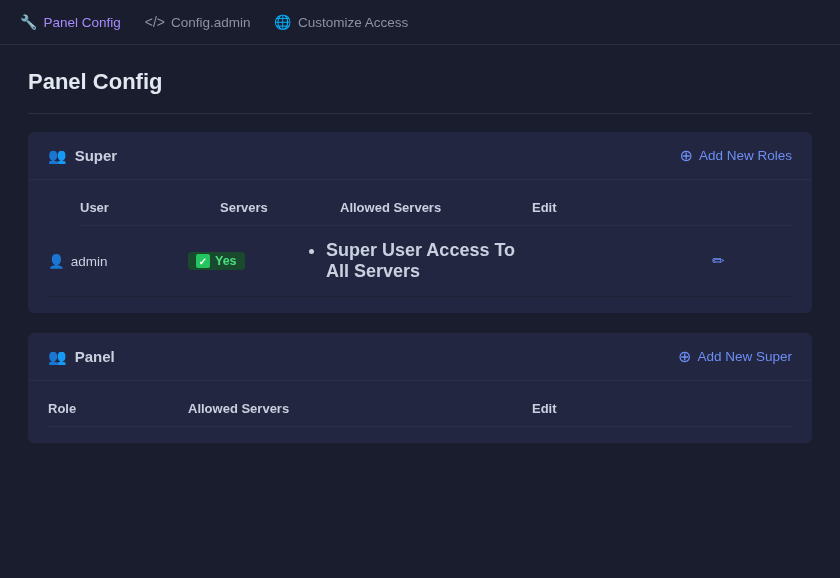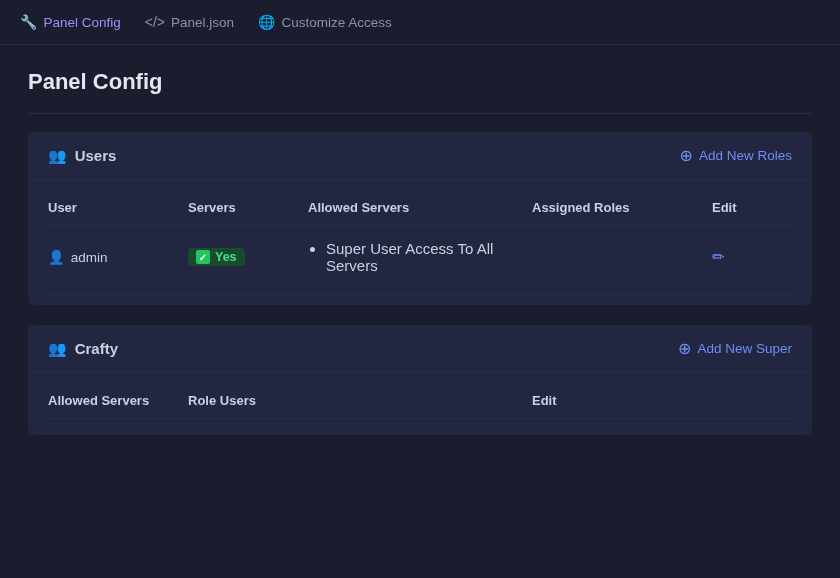--- a/index.html
+++ b/index.html
@@ -101,20 +101,21 @@
       display: grid;
       padding: 10px 0 10px 0;
       border-bottom: 1px solid #2a2f45;
       font-weight: 600;
       font-size: 13px;
       color: #c9d1e0;
     }
 
     .users-table-header {
       grid-template-columns: 140px 120px 1fr 180px 80px;
+      margin-left: 32px;
     }
     .roles-table-header {
       grid-template-columns: 140px 1fr 180px 80px;
     }
 
     .table-row {
       display: grid;
       align-items: center;
       padding: 14px 0;
       border-bottom: 1px solid #1e2235;
@@ -154,21 +155,22 @@
       color: white;
       font-size: 10px;
     }
 
     .bullet-list {
       list-style: disc;
       padding-left: 18px;
       color: #c9d1e0;
     }
     .bullet-list li {
-      font-size: 15px;
+      font-size: 18px;
+      font-weight: bold;
     }
 
     .edit-icon {
       color: #6c8ef5;
       cursor: pointer;
       font-size: 15px;
     }
 
     .user-icon, .role-icon {
       font-size: 15px;
@@ -183,50 +185,49 @@
 </head>
 <body>
 
 <nav class="top-nav">
   <a class="nav-item active">
     <span class="nav-icon">🔧</span>
     <span>Panel Config</span>
   </a>
   <a class="nav-item">
     <span class="nav-icon">&lt;/&gt;</span>
-    <span>Panel.json</span>
+    <span>Config.admin</span>
   </a>
   <a class="nav-item">
     <span class="nav-icon">🌐</span>
     <span>Customize Access</span>
   </a>
 </nav>
 
 <div class="main-content">
   <h1 class="page-title">Panel Config</h1>
   <hr class="section-divider">
 
   <div class="section-card">
     <div class="section-header">
       <div class="section-header-left">
         <span class="user-icon">👥</span>
-        <span>Users</span>
+        <span>Super</span>
       </div>
       <div class="add-btn">
         <span class="circle-plus-icon">⊕</span>
         <span>Add New Roles</span>
       </div>
     </div>
 
     <div class="data-table">
       <div class="table-header users-table-header">
         <div>User</div>
         <div>Servers</div>
         <div>Allowed Servers</div>
-        <div>Assigned Roles</div>
         <div>Edit</div>
       </div>
 
       <div class="table-row users-table-row">
         <div class="col-cell">
           <span style="color:#8b92a5;">👤</span>
           <span>admin</span>
         </div>
         <div class="col-cell">
           <div class="enabled-badge">
@@ -244,29 +245,29 @@
           <span class="edit-icon">✏</span>
         </div>
       </div>
     </div>
   </div>
 
   <div class="section-card">
     <div class="section-header">
       <div class="section-header-left">
         <span class="role-icon">👥</span>
-        <span>Crafty</span>
+        <span>Panel</span>
       </div>
       <div class="add-btn">
         <span class="circle-plus-icon">⊕</span>
         <span>Add New Super</span>
       </div>
     </div>
 
     <div class="data-table">
       <div class="table-header roles-table-header">
+        <div>Role</div>
         <div>Allowed Servers</div>
-        <div>Role Users</div>
         <div>Edit</div>
       </div>
     </div>
   </div>
 </div>
 
 </body></html>

